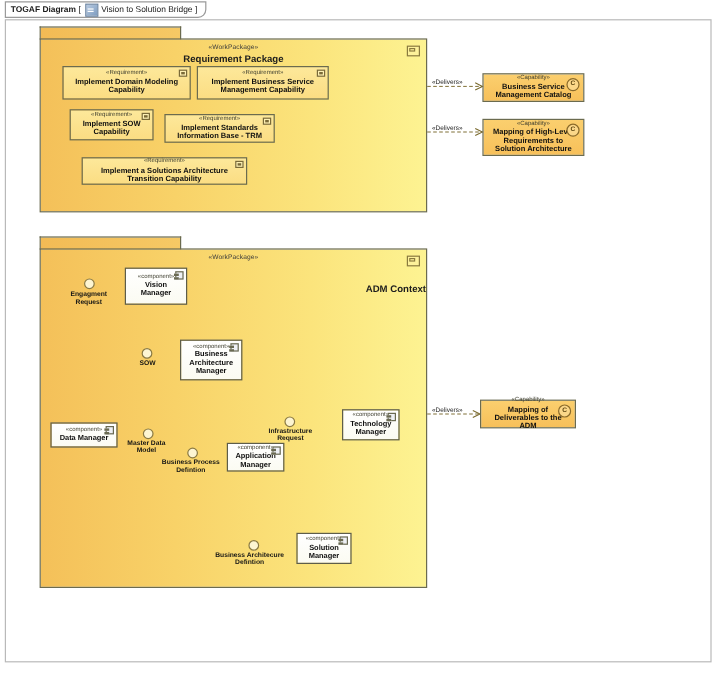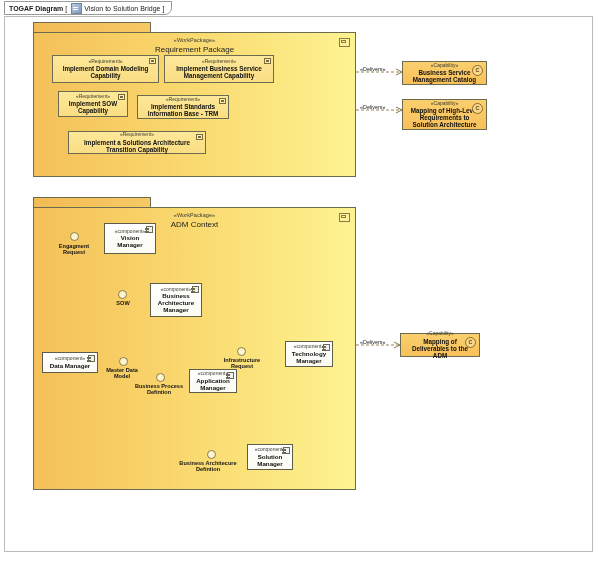--- a/index.html
+++ b/index.html
@@ -28,21 +28,21 @@
   .package{position:absolute;box-sizing:border-box;}
   .pkg-tab{position:absolute;left:0;top:0;height:11px;
     background:linear-gradient(to right,#f2bb55,#f6c965);
     border:1px solid #6b6b4f;border-bottom:none;box-sizing:border-box;}
   .pkg-body{position:absolute;left:0;box-sizing:border-box;
     background:linear-gradient(to right,#f4c059 0%,#f8d268 35%,#fbe47c 70%,#fdf392 100%);
     border:1px solid #6b6b4f;}
   .pkg-stereo{position:absolute;width:100%;text-align:center;font-size:5.5px;
     color:#3a3a3a;letter-spacing:.1px;}
   .pkg-title{position:absolute;width:100%;text-align:center;font-size:8px;
-    font-weight:normal;color:#1d1d1d;}
+    font-weight:bold;color:#1d1d1d;}
   .folder-icon{position:absolute;width:11px;height:9px;border:1px solid #8a7b3e;
     background:#fdf19a;box-sizing:border-box;}
   .folder-icon:before{content:"";position:absolute;left:1px;top:1px;width:5px;height:3px;
     border:1px solid #8a7b3e;background:#fdf19a;box-sizing:border-box;}
 
   
   .node{position:absolute;box-sizing:border-box;border:1px solid #6b6b4f;
     display:flex;flex-direction:column;align-items:center;justify-content:center;
     text-align:center;line-height:1.12;}
   .node .stereo{font-size:5px;color:#3d3d2e;margin-bottom:1px;}
@@ -180,21 +180,21 @@
   <div class="node req" style="left:68px;top:131px;width:138px;height:23px;">
     <span class="req-icon"></span>
     <div class="stereo">«Requirement»</div>
     <div class="nm" style="padding:0 5px;">Implement a Solutions Architecture Transition Capability</div>
   </div>
 
   <div class="package" style="left:33px;top:197px;width:323px;height:293px;">
     <div class="pkg-tab" style="width:118px;"></div>
     <div class="pkg-body" style="top:10px;width:323px;height:283px;">
       <div class="pkg-stereo" style="top:4px;">«WorkPackage»</div>
-      <div class="pkg-title" style="top:12px;">ADM Context</div>
+      <div class="pkg-title" style="top:28px;text-align:right;">ADM Context</div>
       <div class="folder-icon" style="right:5px;top:5px;"></div>
     </div>
   </div>
 
   <div class="comp" style="left:104px;top:223px;width:52px;height:31px;">
     <span class="comp-icon"></span>
     <div class="stereo">«component»</div>
     <div class="nm">Vision</div>
     <div class="nm">Manager</div>
   </div>

